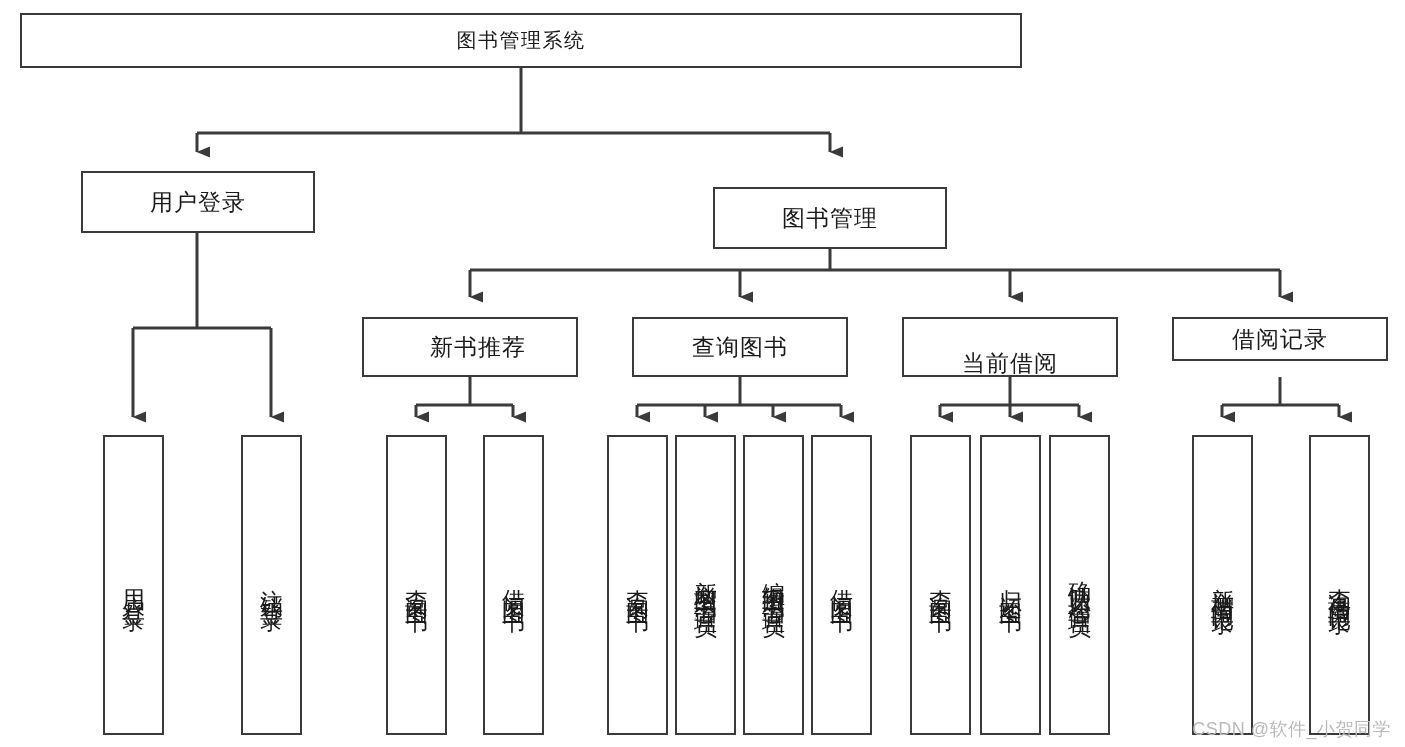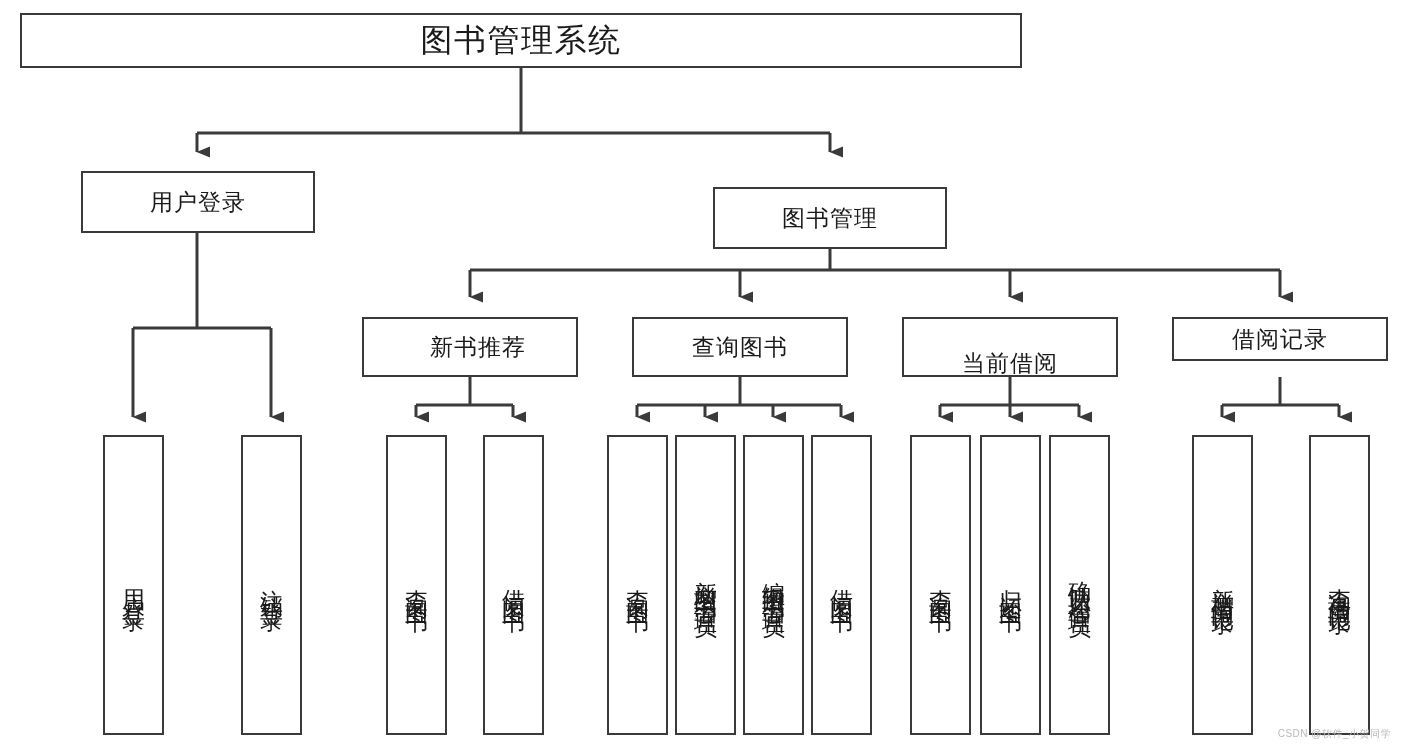--- a/index.html
+++ b/index.html
@@ -33,42 +33,42 @@
   }
   .node .lbl{
     white-space:nowrap;
     line-height:1.05;
   }
   
   .h-node .lbl{
     font-size:23px;
     letter-spacing:1px;
   }
-  .node.title .lbl{font-size:32px;letter-spacing:1.5px;}
+  .node.title .lbl{font-size:20px;letter-spacing:1.5px;}
   
   .v-node{
     align-items:center;
     justify-content:center;
     padding:6px 0;
   }
   .v-node .lbl{
     writing-mode:vertical-rl;
     text-orientation:upright;
     font-size:23px;
     letter-spacing:7px;
     line-height:1;
     text-align:center;
     white-space:nowrap;
   }
   .v-node.tall .lbl{letter-spacing:5px;}
   .watermark{
     position:absolute;
     right:14px;
     bottom:6px;
-    font-size:10px;
+    font-size:18px;
     color:#b9b9b9;
     letter-spacing:0.5px;
     z-index:5;
     white-space:nowrap;
   }
 </style>
 </head>
 <body>
 
 <div id="stage">

